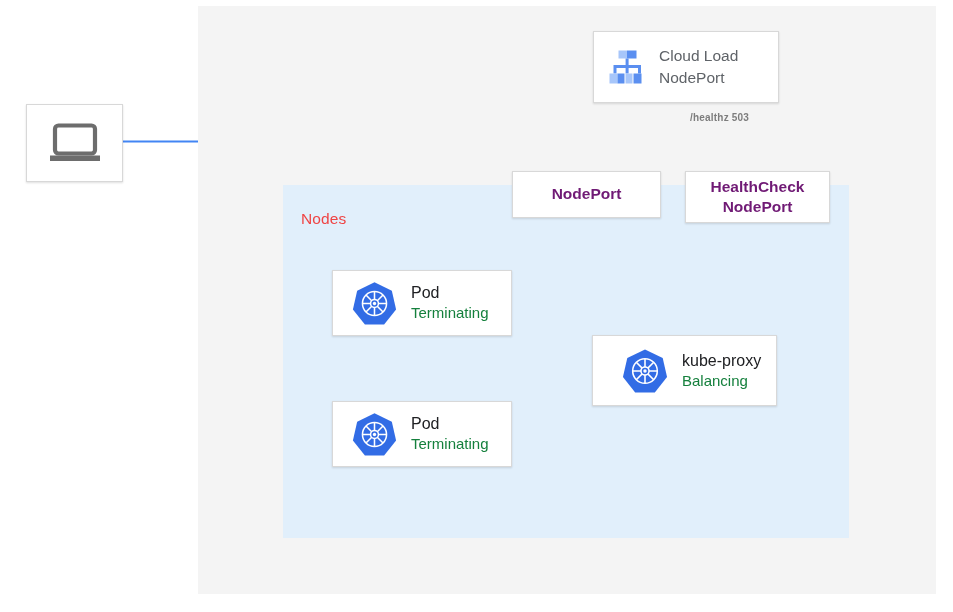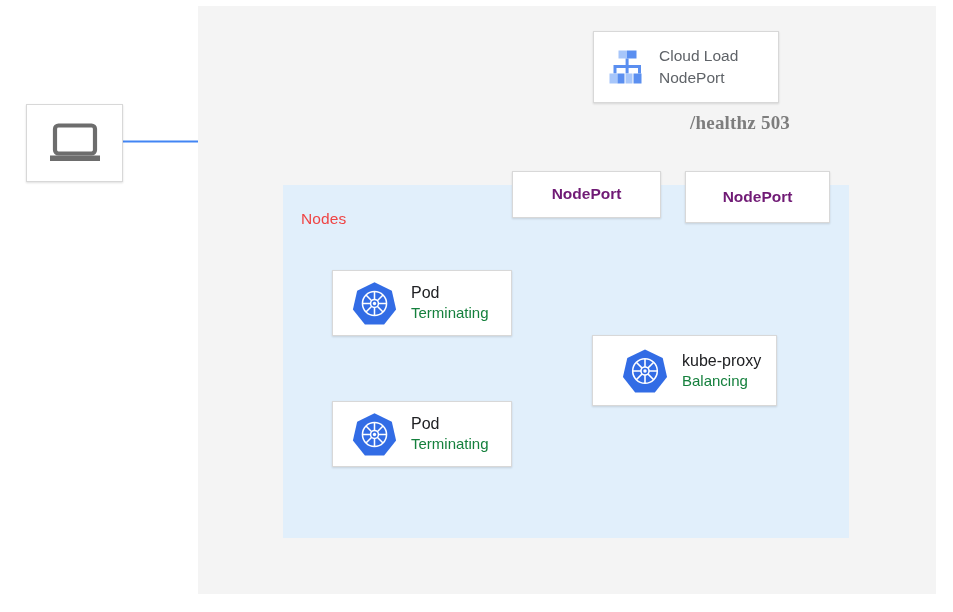--- a/index.html
+++ b/index.html
@@ -116,25 +116,24 @@
   
   .kp-box {
     left: 592px; top: 335px;
     width: 185px; height: 71px;
     padding-left: 28px;
     gap: 13px;
   }
 
   .healthz-label {
     left: 690px; top: 112px;
-    font-size: 19px;
+    font-size: 10px;
     font-weight: bold;
     color: #7d7d7d;
     letter-spacing: .2px;
-    font-family: Liberation Serif, serif;
   }
 </style>
 </head>
 <body>
 
 <svg id="canvas" viewBox="0 0 953 612" xmlns="http://www.w3.org/2000/svg">
   <defs>
     <marker id="arrow-blue" markerWidth="9" markerHeight="9" refX="7.2" refY="4.5" orient="auto" markerUnits="userSpaceOnUse">
       <path d="M0.5,0.6 L8,4.5 L0.5,8.4 L2.6,4.5 Z" fill="#4285f4"></path>
     </marker>
@@ -205,20 +204,21 @@
 </div>
 
 <div class="abs healthz-label">/healthz 503</div>
 
 <div class="abs card card-plain np-box">
   <div class="np-text">NodePort</div>
 </div>
 
 <div class="abs card card-plain hcnp-box">
   <div class="np-text">
+    <div>HealthCheck</div>
     <div>NodePort</div>
   </div>
 </div>
 
 <div class="abs card pod-box">
   <span>
     <svg class="k8s-icon" viewBox="0 0 64 64" xmlns="http://www.w3.org/2000/svg">
       <path d="M32 3.2 L55.6 14.6 L61.4 40.1 L45.1 60.5 L18.9 60.5 L2.6 40.1 L8.4 14.6 Z" fill="#326ce5"></path>
       <g fill="none" stroke="#ffffff" stroke-width="2.1">
         <circle cx="32" cy="32" r="16.4"></circle>

